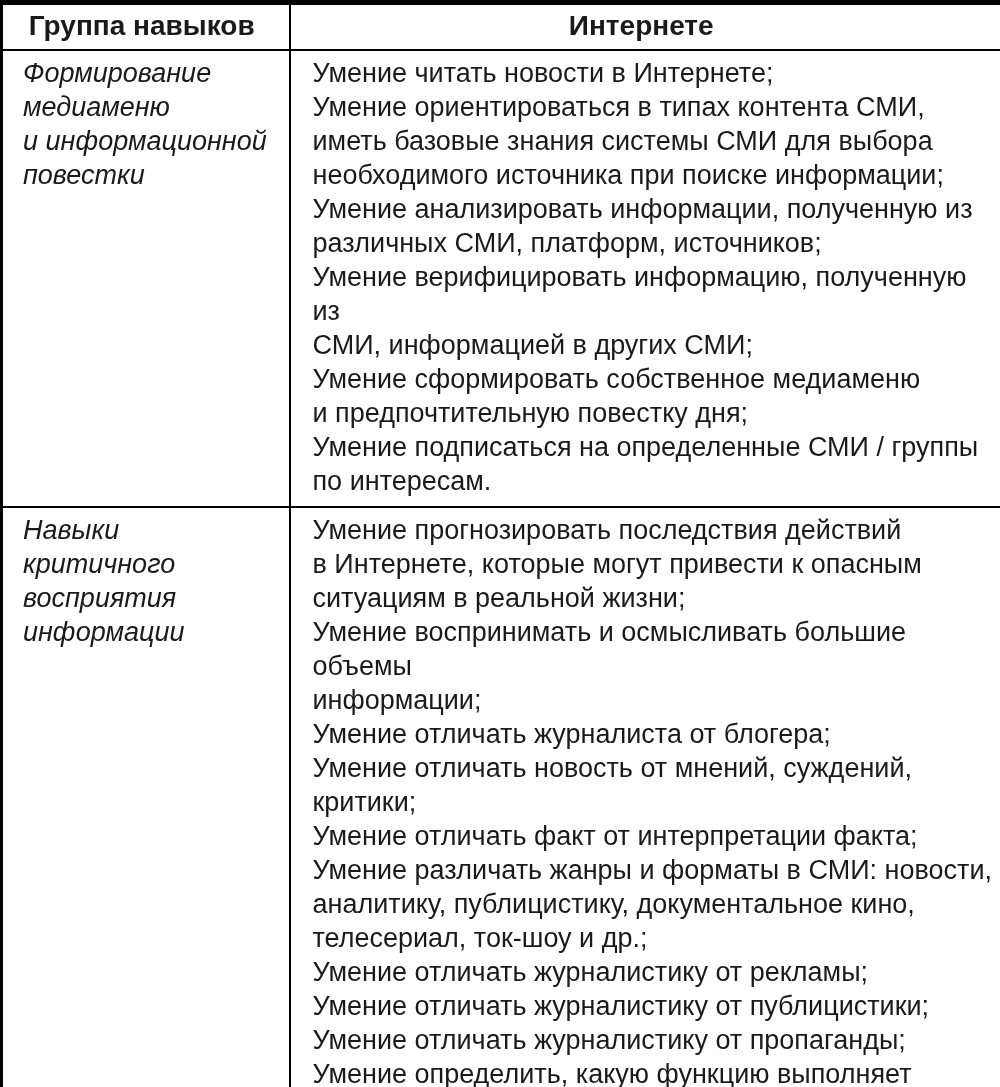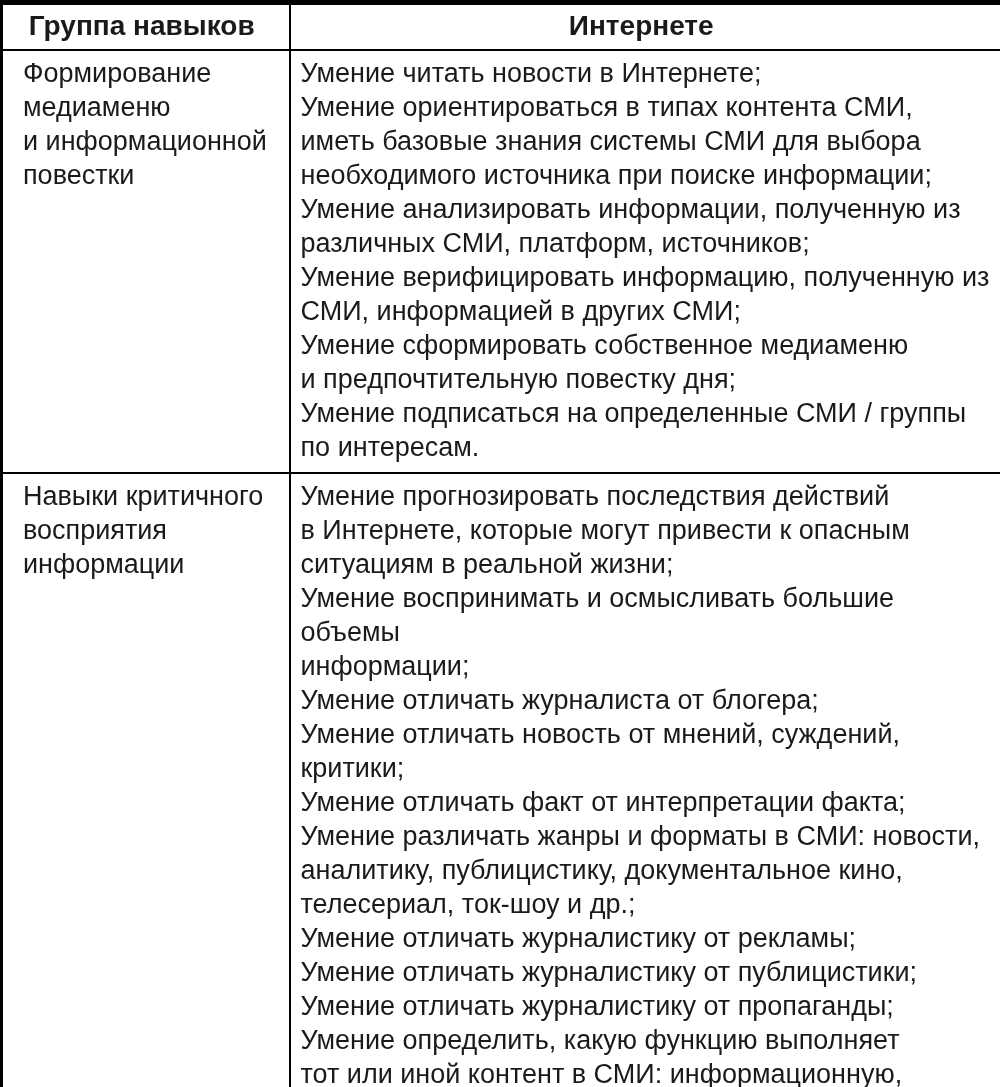--- a/index.html
+++ b/index.html
@@ -44,23 +44,24 @@
   }
   table.skills-table td {
     font-size: 27px;
     line-height: 34px;
     white-space: pre-line;
     padding: 5px 8px 8px 14px;
   }
   table.skills-table td.group-cell {
     padding-left: 20px;
     padding-right: 12px;
+    font-style: italic;
   }
   table.skills-table td.indicator-cell {
-    padding-left: 10px;
+    padding-left: 22px;
   }
 </style>
 </head>
 <body>
 
 <table class="skills-table">
   <colgroup>
     <col class="col-group">
     <col class="col-indicator">
   </colgroup>

